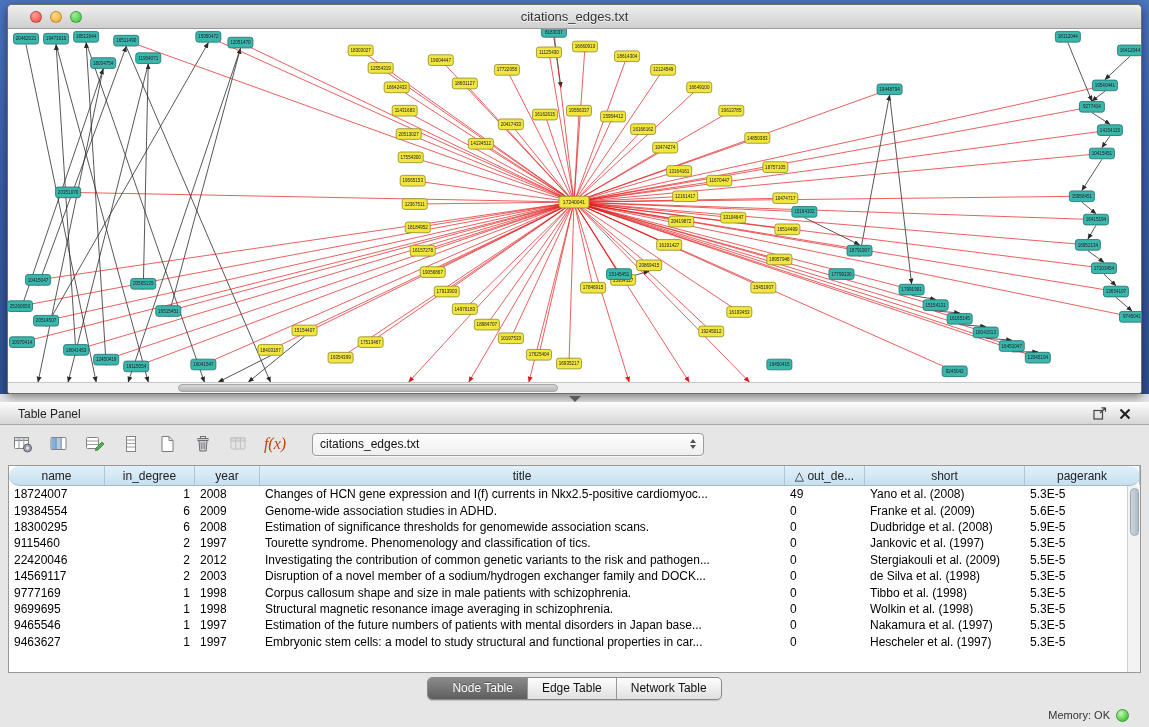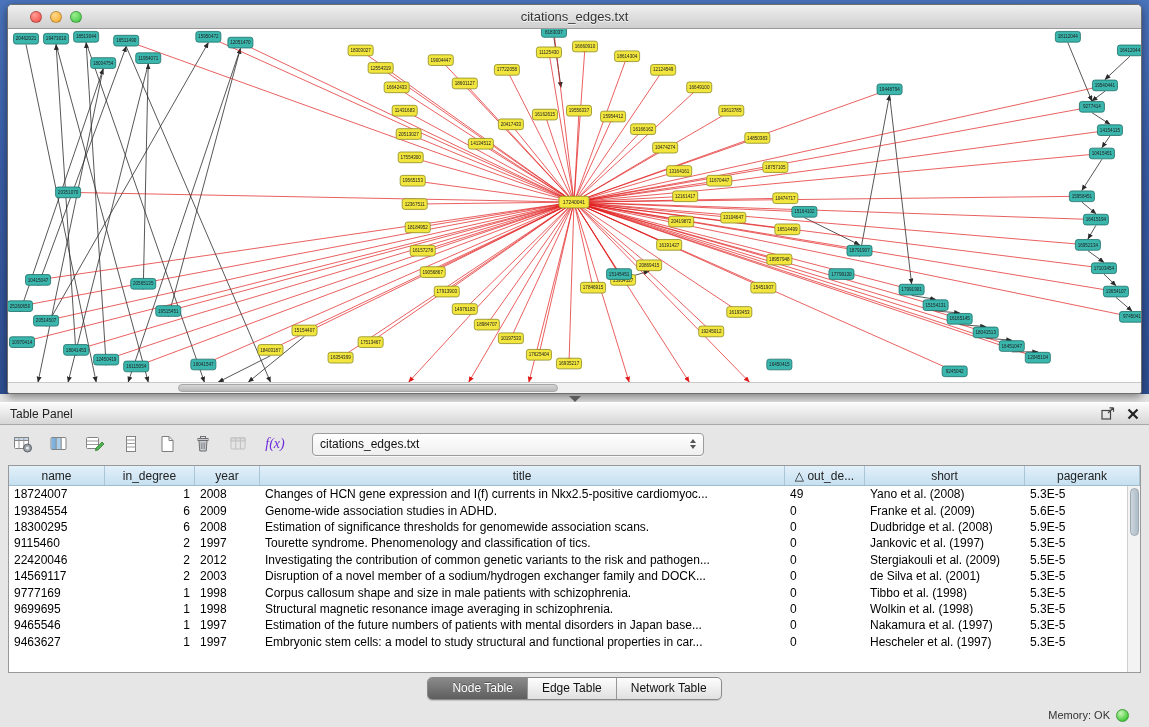--- a/index.html
+++ b/index.html
@@ -27,41 +27,41 @@
     background:linear-gradient(#d6d6d6,#b8b8b8); border:1px solid #a6a6a6; }
 
   .split-arrow { position:absolute; left:569px; top:396px; width:0; height:0;
     border-left:6px solid transparent; border-right:6px solid transparent; border-top:6px solid #5a5a5a; }
 
   
   .table-panel { position:absolute; left:0; top:402px; width:1149px; height:325px;
     background:#e6e6e6; display:flex; flex-direction:column; }
   .panel-header { flex:0 0 23px; background:linear-gradient(#fbfbfb,#d6d6d6);
     border-top:1px solid #fff; border-bottom:1px solid #a8a8a8;
-    display:flex; align-items:center; padding:0 10px; }
+    display:flex; align-items:center; padding:0 18px; }
   .panel-title { font-size:12px; color:#222; }
   .panel-actions { margin-left:auto; display:flex; align-items:center; gap:12px; }
   .panel-actions svg { display:block; cursor:default; }
 
   .toolbar { flex:0 0 38px; display:flex; align-items:center; padding:0 8px; gap:6px; }
   .tool-btn { width:30px; height:28px; display:flex; align-items:center; justify-content:center;
     background:transparent; border:none; border-radius:4px; }
   .tool-btn svg { display:block; }
-  .fx { font-family:"Liberation Serif", serif; font-style:italic; font-size:14px; color:#6d28d9; }
+  .fx { font-family:"Liberation Serif", serif; font-style:italic; font-size:16px; color:#c2410c; }
   .combo { margin-left:16px; width:392px; height:23px; background:linear-gradient(#ffffff,#efefef);
     border:1px solid #9c9c9c; border-radius:4px; display:flex; align-items:center;
     padding:0 7px; font-size:12px; color:#111; box-shadow:0 1px 0 rgba(255,255,255,.7); }
   .combo-arrows { margin-left:auto; display:flex; flex-direction:column; gap:2px; align-items:center; }
   .combo-arrows .up { width:0; height:0; border-left:3.5px solid transparent; border-right:3.5px solid transparent; border-bottom:4.5px solid #555; }
   .combo-arrows .down { width:0; height:0; border-left:3.5px solid transparent; border-right:3.5px solid transparent; border-top:4.5px solid #555; }
 
   .table-wrap { flex:1 1 auto; margin:2px 8px 0 8px; background:#fff; border:1px solid #989898;
     position:relative; overflow:hidden; display:flex; flex-direction:column; }
   .thead { flex:0 0 20px; display:flex; background:linear-gradient(#e2f0fa,#c6e0f0);
-    border-bottom:1px solid #9fbccd; font-size:12px; color:#222; }
+    border-bottom:1px solid #9fbccd; font-size:12px; color:#222;border-radius:10px; }
   .th { display:flex; align-items:center; justify-content:center;
     border-right:1px solid #aac6d6; overflow:hidden; white-space:nowrap; }
   .tbody { flex:1 1 auto; overflow:hidden; font-size:12px; color:#000; }
   .tr { display:flex; height:16.4px; align-items:center; }
   .td { padding:0 5px; white-space:nowrap; overflow:hidden; }
   .c0 { width:96px; } .c1 { width:90px;text-align:right; } .c2 { width:65px; } .c3 { flex:1 1 auto; min-width:0; }
   .c4 { width:80px; } .c5 { width:160px; } .c6 { width:115px; }
   .td.c5 { }
   .vscroll { position:absolute; right:0; top:20px; bottom:0; width:13px;
     background:#f3f3f3; border-left:1px solid #cfcfcf; }
@@ -789,21 +789,21 @@
           <div class="td c4">0</div>
           <div class="td c5">Stergiakouli et al. (2009)</div>
           <div class="td c6">5.5E-5</div>
         </div>
         <div class="tr">
           <div class="td c0">14569117</div>
           <div class="td c1">2</div>
           <div class="td c2">2003</div>
           <div class="td c3">Disruption of a novel member of a sodium/hydrogen exchanger family and DOCK...</div>
           <div class="td c4">0</div>
-          <div class="td c5">de Silva et al. (2001)</div>
+          <div class="td c5">de Silva et al. (1998)</div>
           <div class="td c6">5.3E-5</div>
         </div>
         <div class="tr">
           <div class="td c0">9777169</div>
           <div class="td c1">1</div>
           <div class="td c2">1998</div>
           <div class="td c3">Corpus callosum shape and size in male patients with schizophrenia.</div>
           <div class="td c4">0</div>
           <div class="td c5">Tibbo et al. (1998)</div>
           <div class="td c6">5.3E-5</div>

